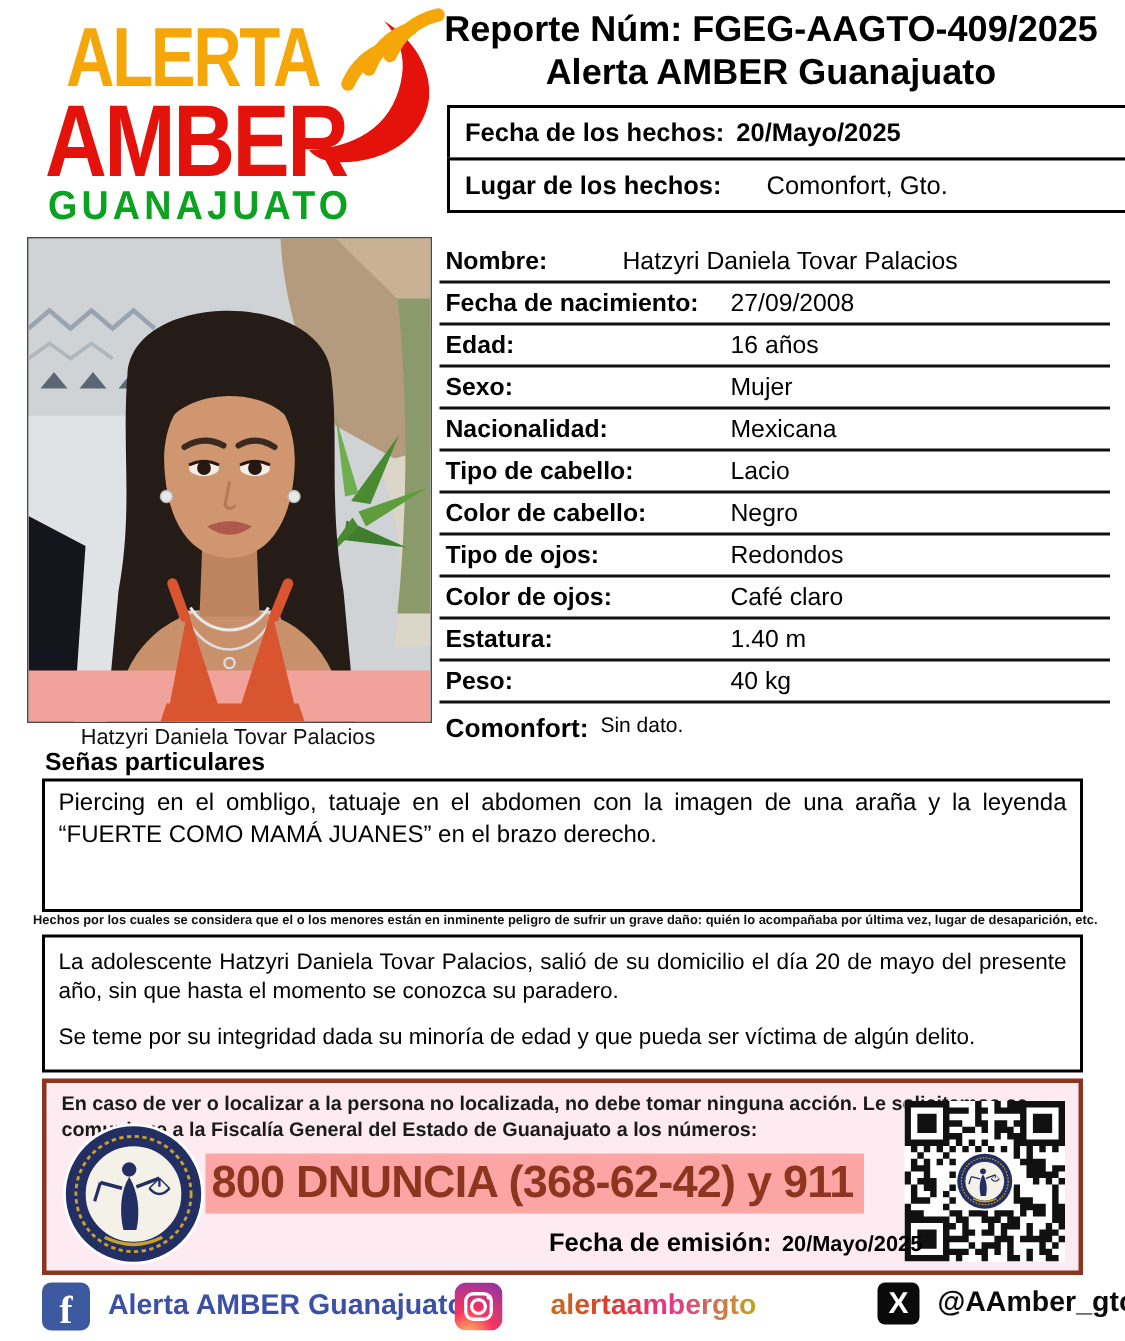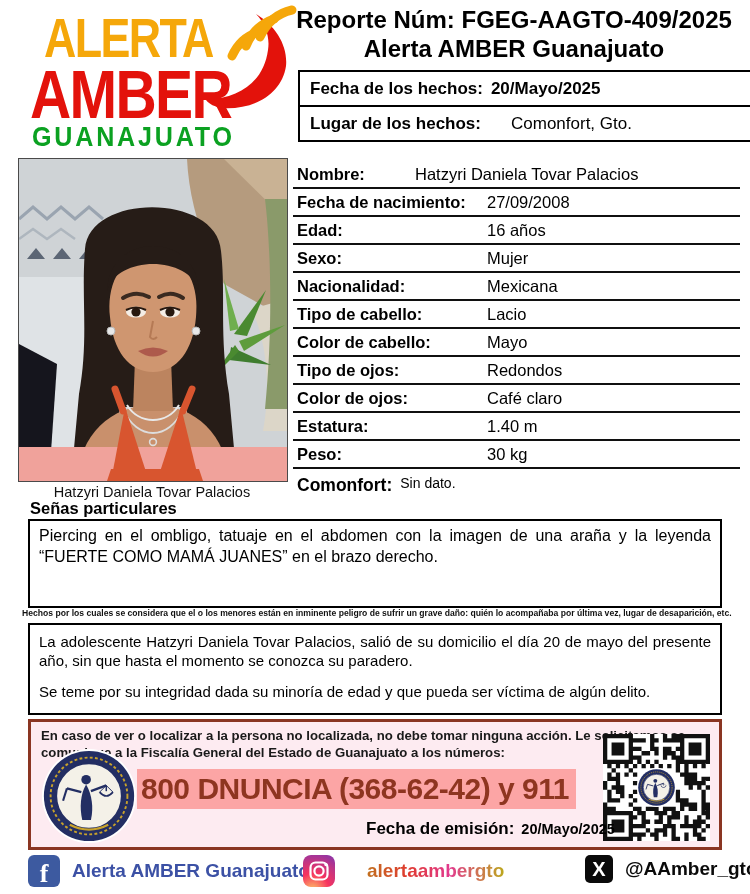--- a/index.html
+++ b/index.html
@@ -194,37 +194,37 @@
     <div class="trow">
       <span class="tlabel">Nacionalidad:</span>
       <span class="tval">Mexicana</span>
     </div>
     <div class="trow">
       <span class="tlabel">Tipo de cabello:</span>
       <span class="tval">Lacio</span>
     </div>
     <div class="trow">
       <span class="tlabel">Color de cabello:</span>
-      <span class="tval">Mayo</span>
+      <span class="tval">Negro</span>
     </div>
     <div class="trow">
       <span class="tlabel">Tipo de ojos:</span>
       <span class="tval">Redondos</span>
     </div>
     <div class="trow">
       <span class="tlabel">Color de ojos:</span>
       <span class="tval">Café claro</span>
     </div>
     <div class="trow">
       <span class="tlabel">Estatura:</span>
       <span class="tval">1.40 m</span>
     </div>
     <div class="trow">
       <span class="tlabel">Peso:</span>
-      <span class="tval">30 kg</span>
+      <span class="tval">40 kg</span>
     </div>
     <div class="trow tlast">
       <span class="tlabel">Comonfort:</span>
       <span class="tval">Sin dato.</span>
     </div>
   </div>
 
   <div id="senas-title">Señas particulares</div>
   <div id="senas-box">
     <p>Piercing en el ombligo, tatuaje en el abdomen con la imagen de una araña y la leyenda “FUERTE COMO MAMÁ JUANES” en el brazo derecho.</p>

